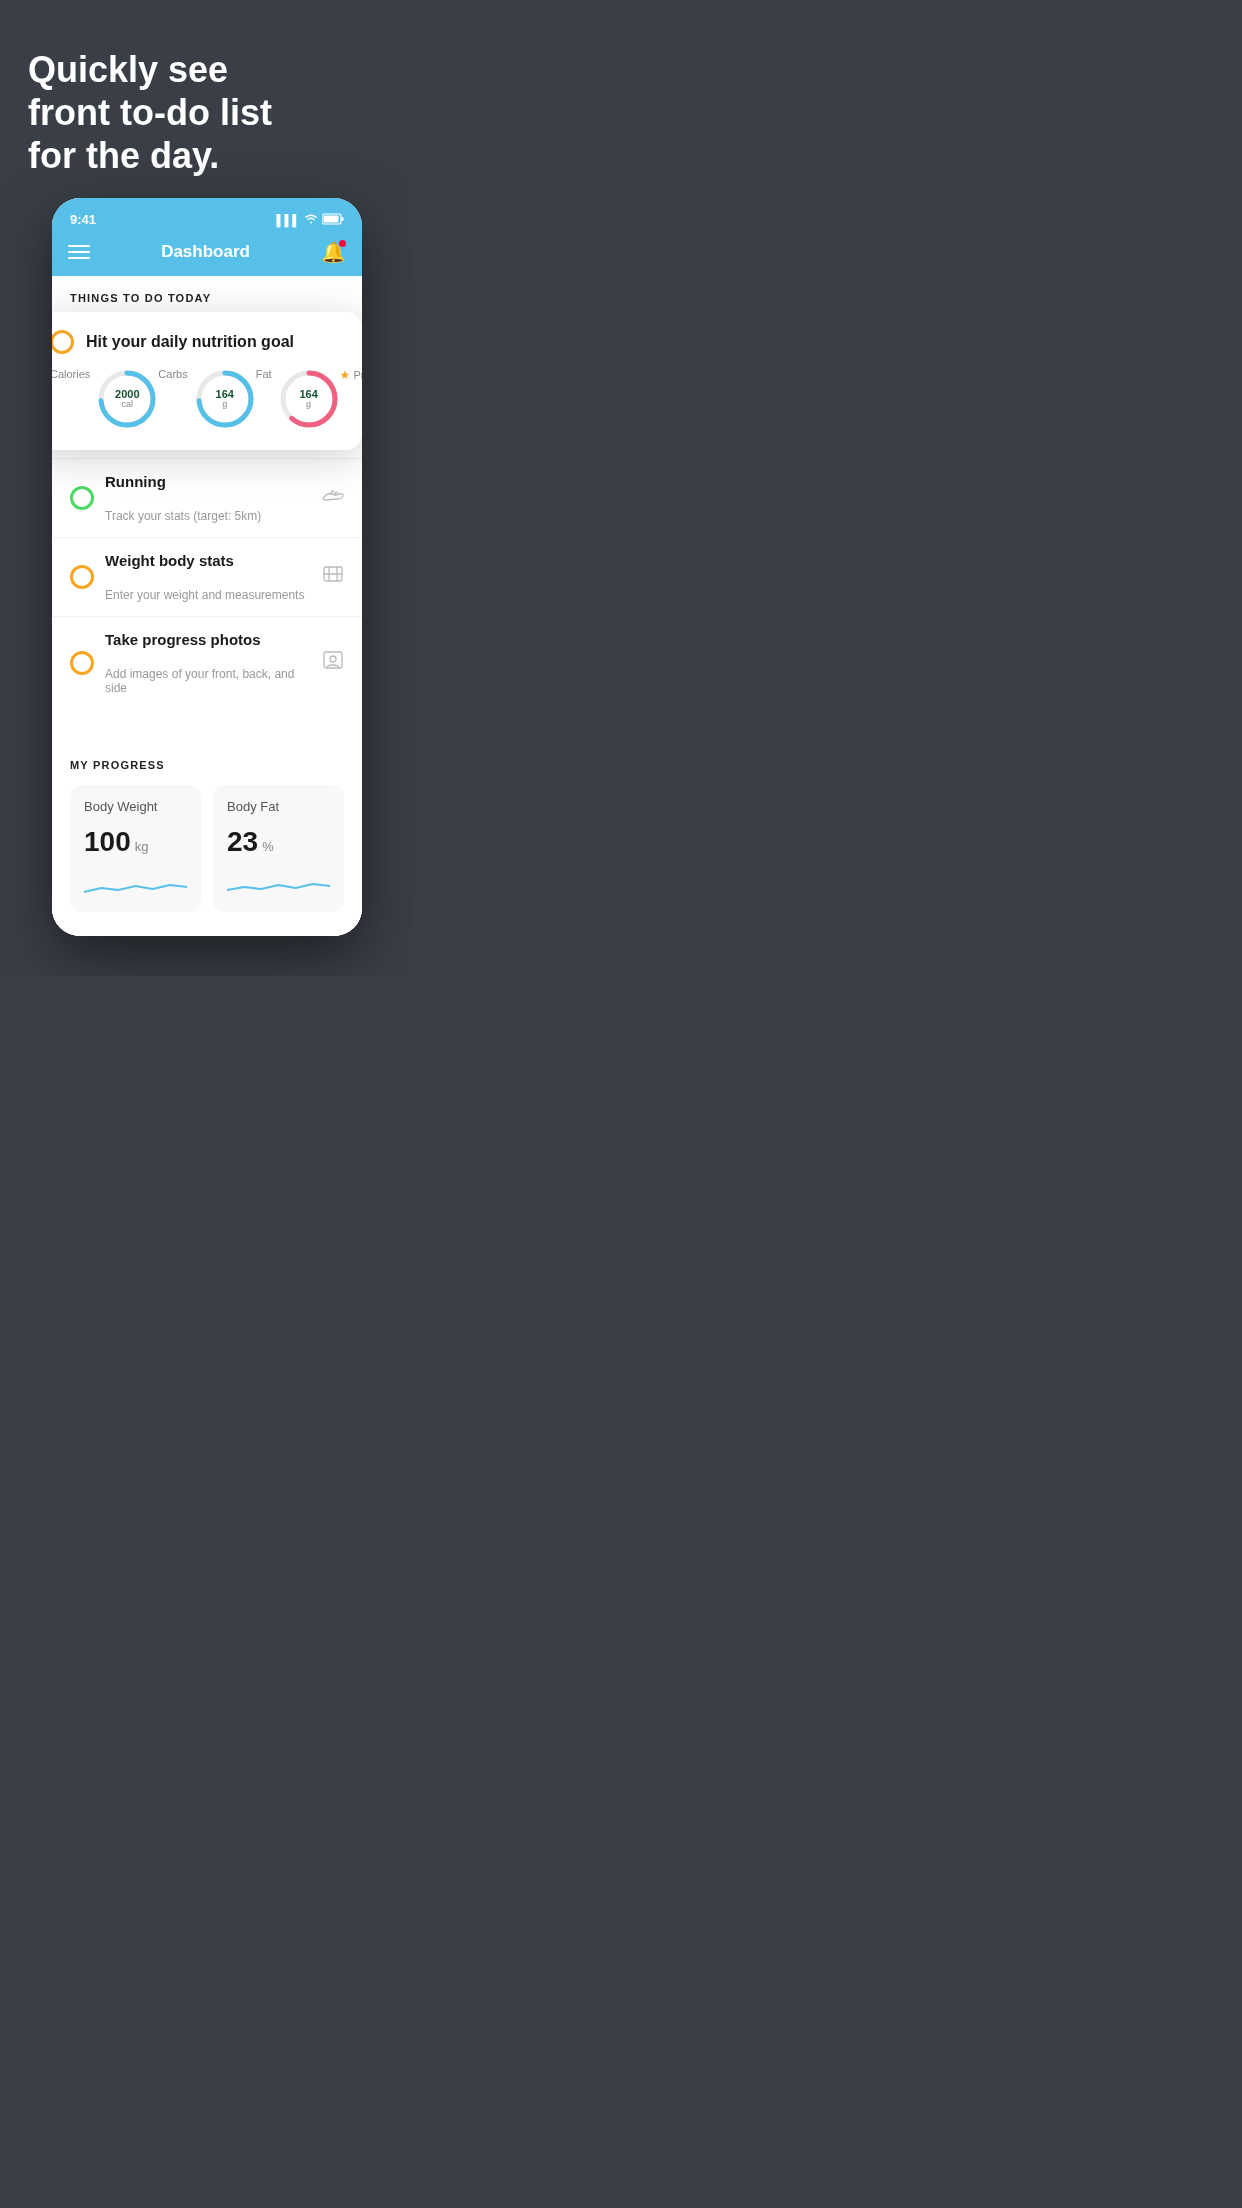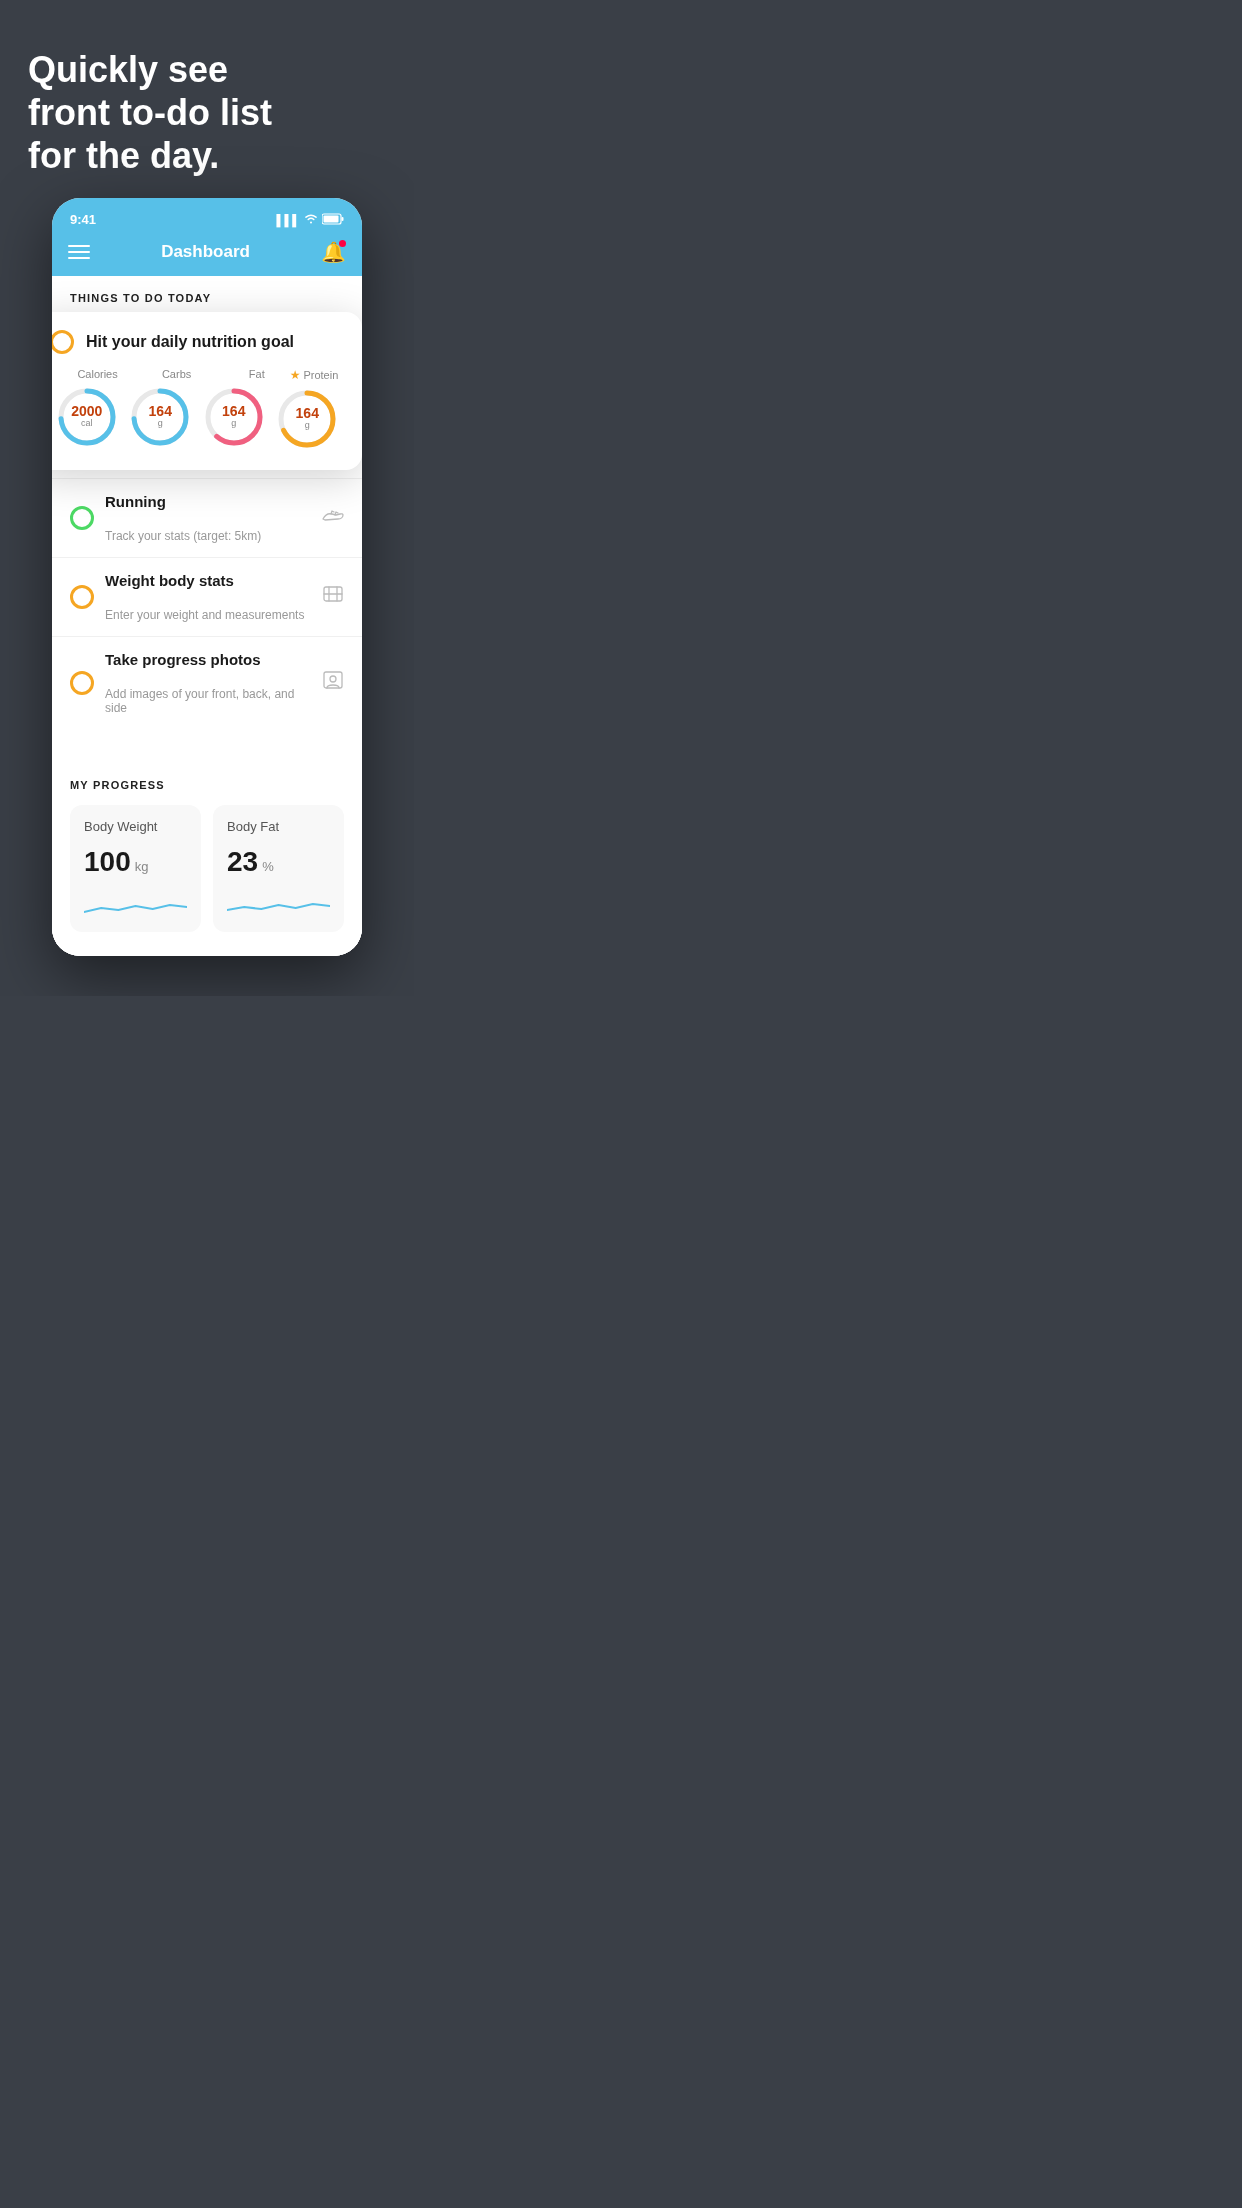--- a/index.html
+++ b/index.html
@@ -151,22 +151,22 @@
       color: #1a1a1a;
     }
     
     .nutrition-row {
       display: flex;
       justify-content: space-around;
       align-items: flex-start;
     }
     .nutrition-item {
       display: flex;
-      flex-direction: column;
-      align-items: flex-end;
+      flex-direction: row;
+      align-items: flex-start;
       gap: 6px;
     }
     .nutrition-label {
       font-size: 11px;
       color: #888;
       display: flex;
       align-items: center;
       gap: 3px;
     }
     .star-icon {
@@ -214,23 +214,23 @@
     }
     .circle-inner-text {
       position: absolute;
       top: 50%;
       left: 50%;
       transform: translate(-50%, -50%);
       text-align: center;
       line-height: 1.1;
     }
     .circle-value {
-      font-size: 14px;
+      font-size: 11px;
       font-weight: 700;
-      color: #c2410c;
+      color: #14532d;
     }
     .circle-unit {
       font-size: 9px;
       color: #888;
     }
     
     .todo-list {
       background: #fff;
     }
     .todo-item {

